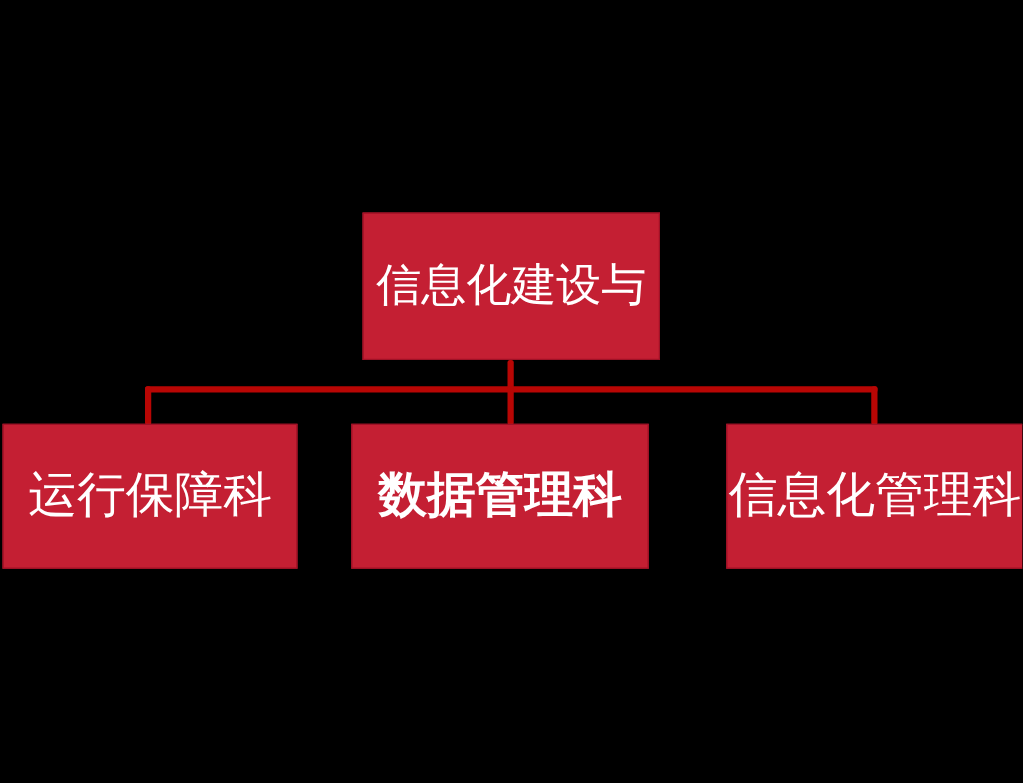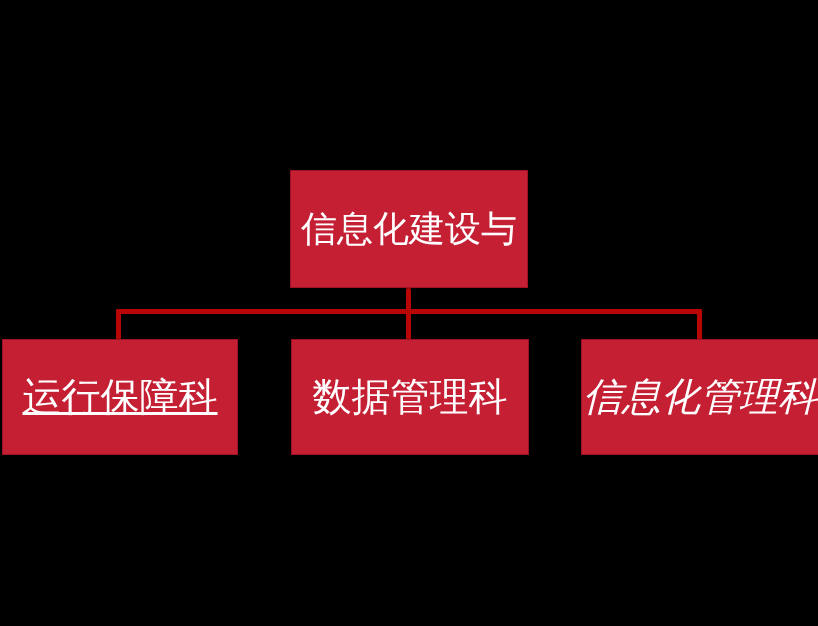--- a/index.html
+++ b/index.html
@@ -32,23 +32,23 @@
   .org-box.root {
     left: 290px; top: 170px;
     width: 238px; height: 118px;
     font-size: 36px;
   }
   .org-box.child {
     top: 339px;
     height: 116px;
     font-size: 39px;
   }
-  .org-box.child-0 { left: 2px;   width: 236px; text-decoration: underline; }
-  .org-box.child-1 { left: 291px; width: 238px; }
-  .org-box.child-2 { left: 581px; width: 238px; font-style: italic; }
+  .org-box.child-0 { left: 2px;   width: 236px; }
+  .org-box.child-1 { left: 281px; width: 238px; font-weight: bold; }
+  .org-box.child-2 { left: 581px; width: 238px; }
 
   .connector {
     position: absolute;
     background: var(--connector, #b80604);
     border-radius: 2px;
   }
   .conn-root-stub   { left: 406px; top: 288px; width: 5px;   height: 24px; }
   .conn-horizontal  { left: 116px; top: 309px; width: 586px; height: 5px;  }
   .conn-drop-left   { left: 116px; top: 309px; width: 5px;   height: 31px; }
   .conn-drop-mid    { left: 406px; top: 309px; width: 5px;   height: 31px; }

